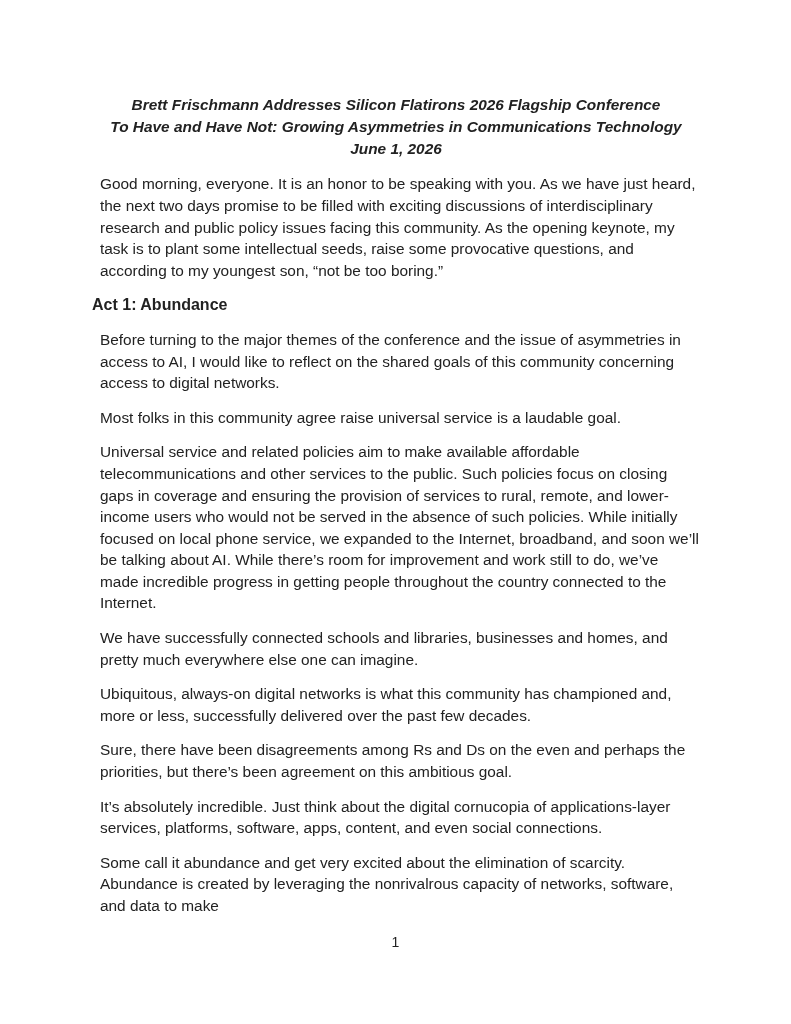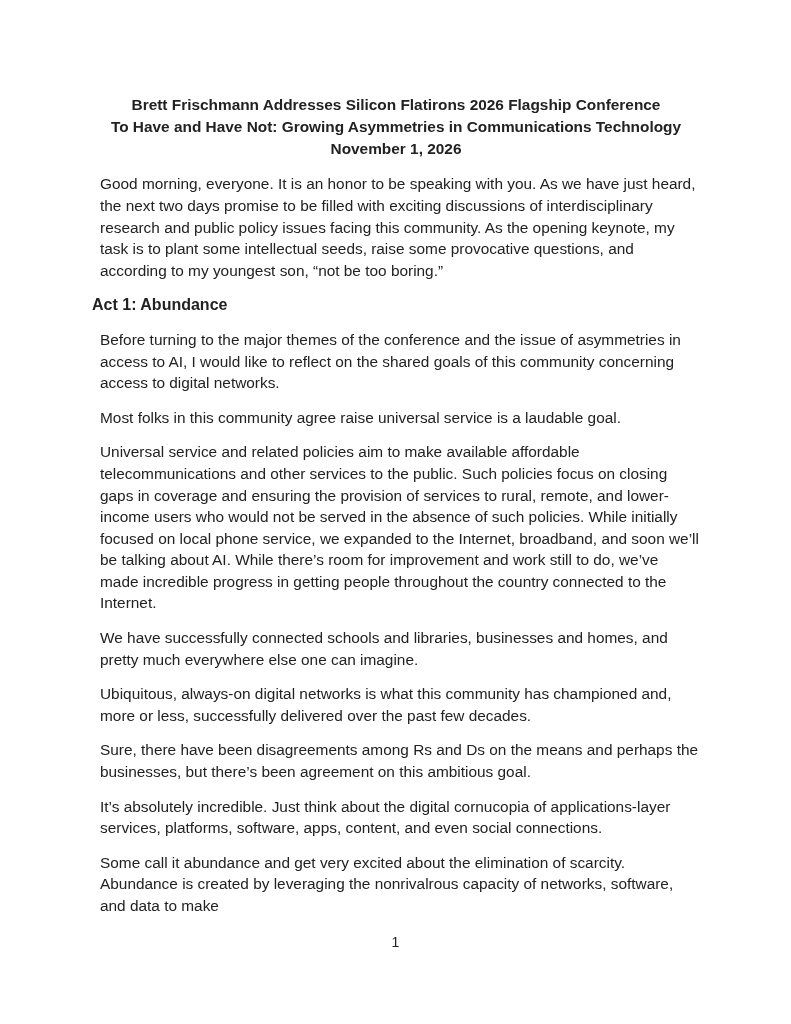--- a/index.html
+++ b/index.html
@@ -21,20 +21,21 @@
     line-height: 21.6px;
     overflow: hidden;
   }
   .title-block {
     text-align: center;
     font-weight: 700;
     margin: 0 0 14px 0;
   }
   .title-line {
     line-height: 21.8px;
+    font-style: italic;
   }
   .body-text p {
     margin: 0 0 13px 8px;
     text-align: left;
   }
   .section-heading {
     font-size: 16px;
     font-weight: 700;
     line-height: 21.6px;
     margin: 0 0 13px 0;
@@ -50,39 +51,39 @@
   }
 </style>
 </head>
 <body>
 
 <div class="page">
 
   <header class="title-block">
     <div class="title-line">Brett Frischmann Addresses Silicon Flatirons 2026 Flagship Conference</div>
     <div class="title-line">To Have and Have Not: Growing Asymmetries in Communications Technology</div>
-    <div class="title-line">November 1, 2026</div>
+    <div class="title-line">June 1, 2026</div>
   </header>
 
   <main class="body-text">
     <p>Good morning, everyone. It is an honor to be speaking with you. As we have just heard, the next two days promise to be filled with exciting discussions of interdisciplinary research and public policy issues facing this community. As the opening keynote, my task is to plant some intellectual seeds, raise some provocative questions, and according to my youngest son, “not be too boring.”</p>
 
     <h2 class="section-heading">Act 1: Abundance</h2>
 
     <p>Before turning to the major themes of the conference and the issue of asymmetries in access to AI, I would like to reflect on the shared goals of this community concerning access to digital networks.</p>
 
     <p>Most folks in this community agree raise universal service is a laudable goal.</p>
 
     <p>Universal service and related policies aim to make available affordable telecommunications and other services to the public. Such policies focus on closing gaps in coverage and ensuring the provision of services to rural, remote, and lower-income users who would not be served in the absence of such policies. While initially focused on local phone service, we expanded to the Internet, broadband, and soon we’ll be talking about AI. While there’s room for improvement and work still to do, we’ve made incredible progress in getting people throughout the country connected to the Internet.</p>
 
     <p>We have successfully connected schools and libraries, businesses and homes, and pretty much everywhere else one can imagine.</p>
 
     <p>Ubiquitous, always-on digital networks is what this community has championed and, more or less, successfully delivered over the past few decades.</p>
 
-    <p>Sure, there have been disagreements among Rs and Ds on the means and perhaps the businesses, but there’s been agreement on this ambitious goal.</p>
+    <p>Sure, there have been disagreements among Rs and Ds on the even and perhaps the priorities, but there’s been agreement on this ambitious goal.</p>
 
 
     <p>It’s absolutely incredible. Just think about the digital cornucopia of applications-layer services, platforms, software, apps, content, and even social connections.</p>
 
     <p>Some call it abundance and get very excited about the elimination of scarcity. Abundance is created by leveraging the nonrivalrous capacity of networks, software, and data to make</p>
   </main>
 
   <footer>
     <div class="page-number">1</div>
   </footer>

